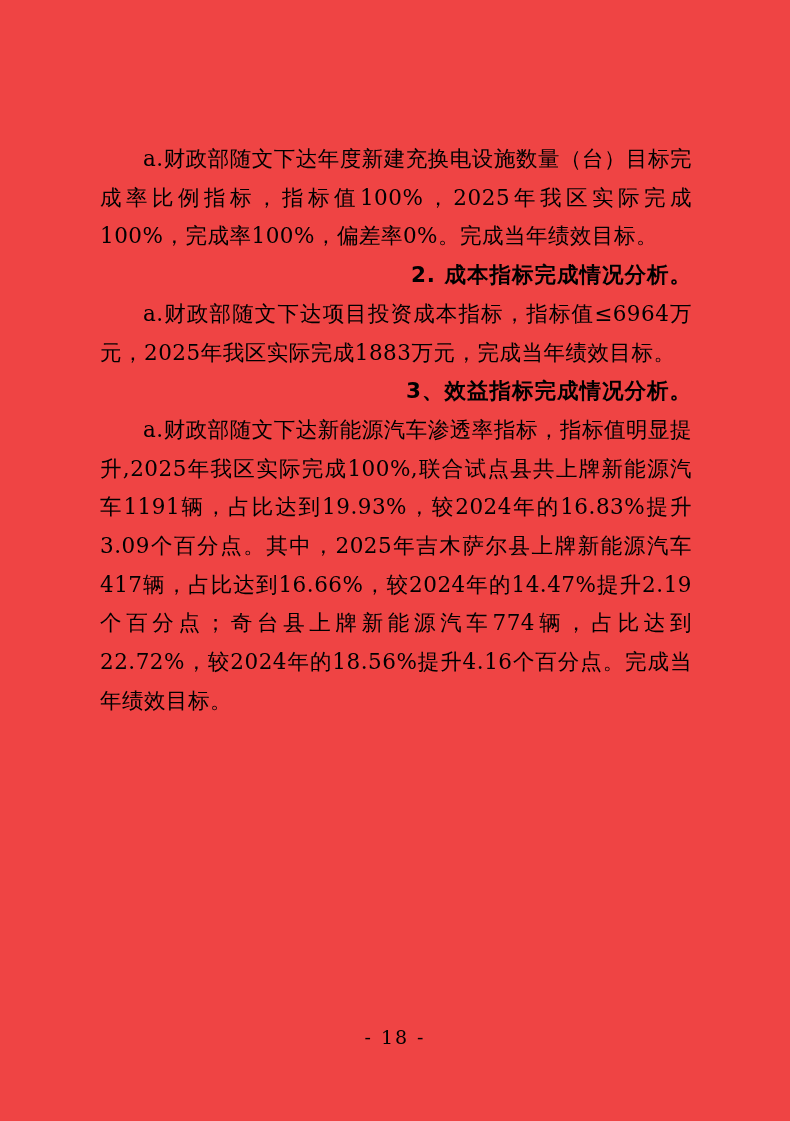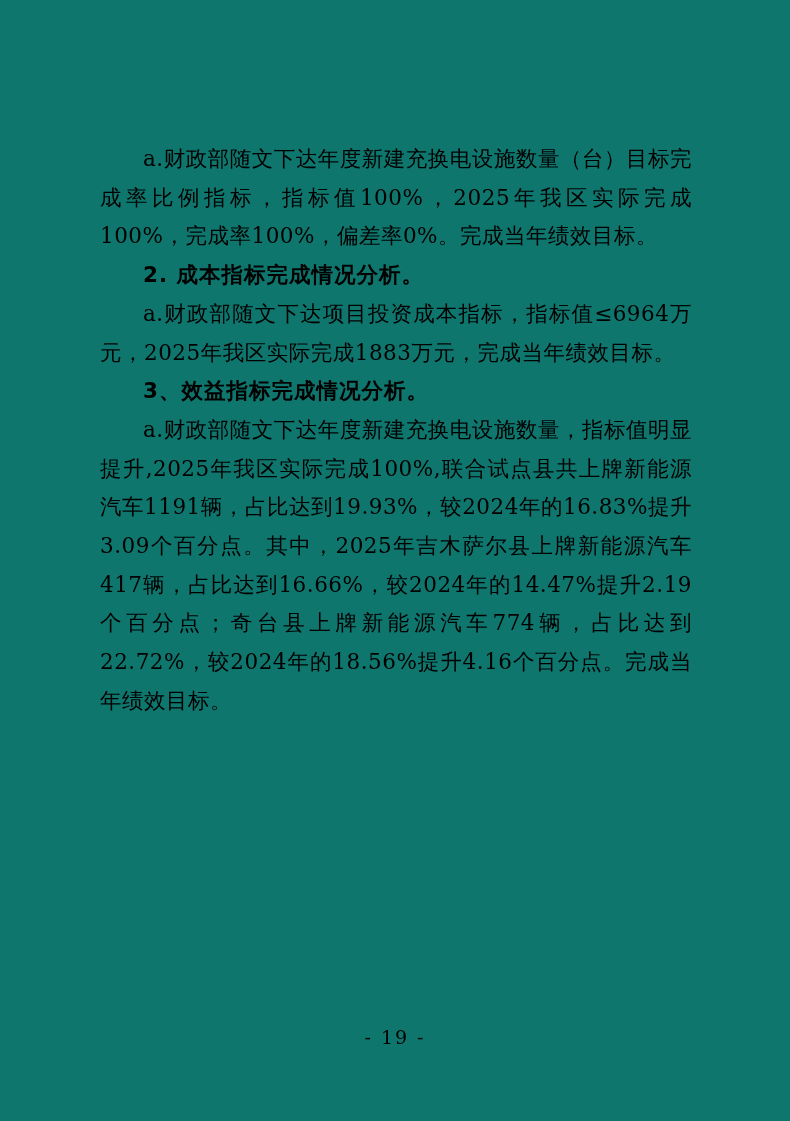--- a/index.html
+++ b/index.html
@@ -4,21 +4,21 @@
 <style>
   html, body {
     margin: 0;
     padding: 0;
     background: #ffffff;
   }
   .page {
     position: relative;
     width: 790px;
     height: 1121px;
-    background: #0f766e;
+    background: #ef4444;
     overflow: hidden;
     font-family: "DejaVu Serif", serif;
     color: #000000;
   }
   .content {
     position: absolute;
     left: 100px;
     top: 140px;
     width: 592px;
   }
@@ -32,21 +32,21 @@
     letter-spacing: 0.5px;
   }
   .content p.body {
     font-weight: normal;
     font-family: "DejaVu Serif", "Liberation Serif", serif;
   }
   .content p.heading,
   .content p.subheading {
     font-weight: bold;
     font-family: "DejaVu Sans", "Liberation Sans", sans-serif;
-    text-align: left;
+    text-align: right;
     letter-spacing: 1px;
   }
   .footer {
     position: absolute;
     left: 0;
     right: 0;
     top: 1026px;
     text-align: center;
     font-size: 19px;
     font-family: "DejaVu Serif", "Liberation Serif", serif;
@@ -56,16 +56,16 @@
 </style>
 </head>
 <body>
 
 <div class="page">
   <div class="content">
     <p class="body">a.财政部随文下达年度新建充换电设施数量（台）目标完成率比例指标，指标值100%，2025年我区实际完成100%，完成率100%，偏差率0%。完成当年绩效目标。</p>
     <p class="heading">2. 成本指标完成情况分析。</p>
     <p class="body">a.财政部随文下达项目投资成本指标，指标值≤6964万元，2025年我区实际完成1883万元，完成当年绩效目标。</p>
     <p class="heading">3、效益指标完成情况分析。</p>
-    <p class="body">a.财政部随文下达年度新建充换电设施数量，指标值明显提升,2025年我区实际完成100%,联合试点县共上牌新能源汽车1191辆，占比达到19.93%，较2024年的16.83%提升3.09个百分点。其中，2025年吉木萨尔县上牌新能源汽车417辆，占比达到16.66%，较2024年的14.47%提升2.19个百分点；奇台县上牌新能源汽车774辆，占比达到22.72%，较2024年的18.56%提升4.16个百分点。完成当年绩效目标。</p>
+    <p class="body">a.财政部随文下达新能源汽车渗透率指标，指标值明显提升,2025年我区实际完成100%,联合试点县共上牌新能源汽车1191辆，占比达到19.93%，较2024年的16.83%提升3.09个百分点。其中，2025年吉木萨尔县上牌新能源汽车417辆，占比达到16.66%，较2024年的14.47%提升2.19个百分点；奇台县上牌新能源汽车774辆，占比达到22.72%，较2024年的18.56%提升4.16个百分点。完成当年绩效目标。</p>
   </div>
-  <div class="footer">- 19 -</div>
+  <div class="footer">- 18 -</div>
 </div>
 
 </body></html>

